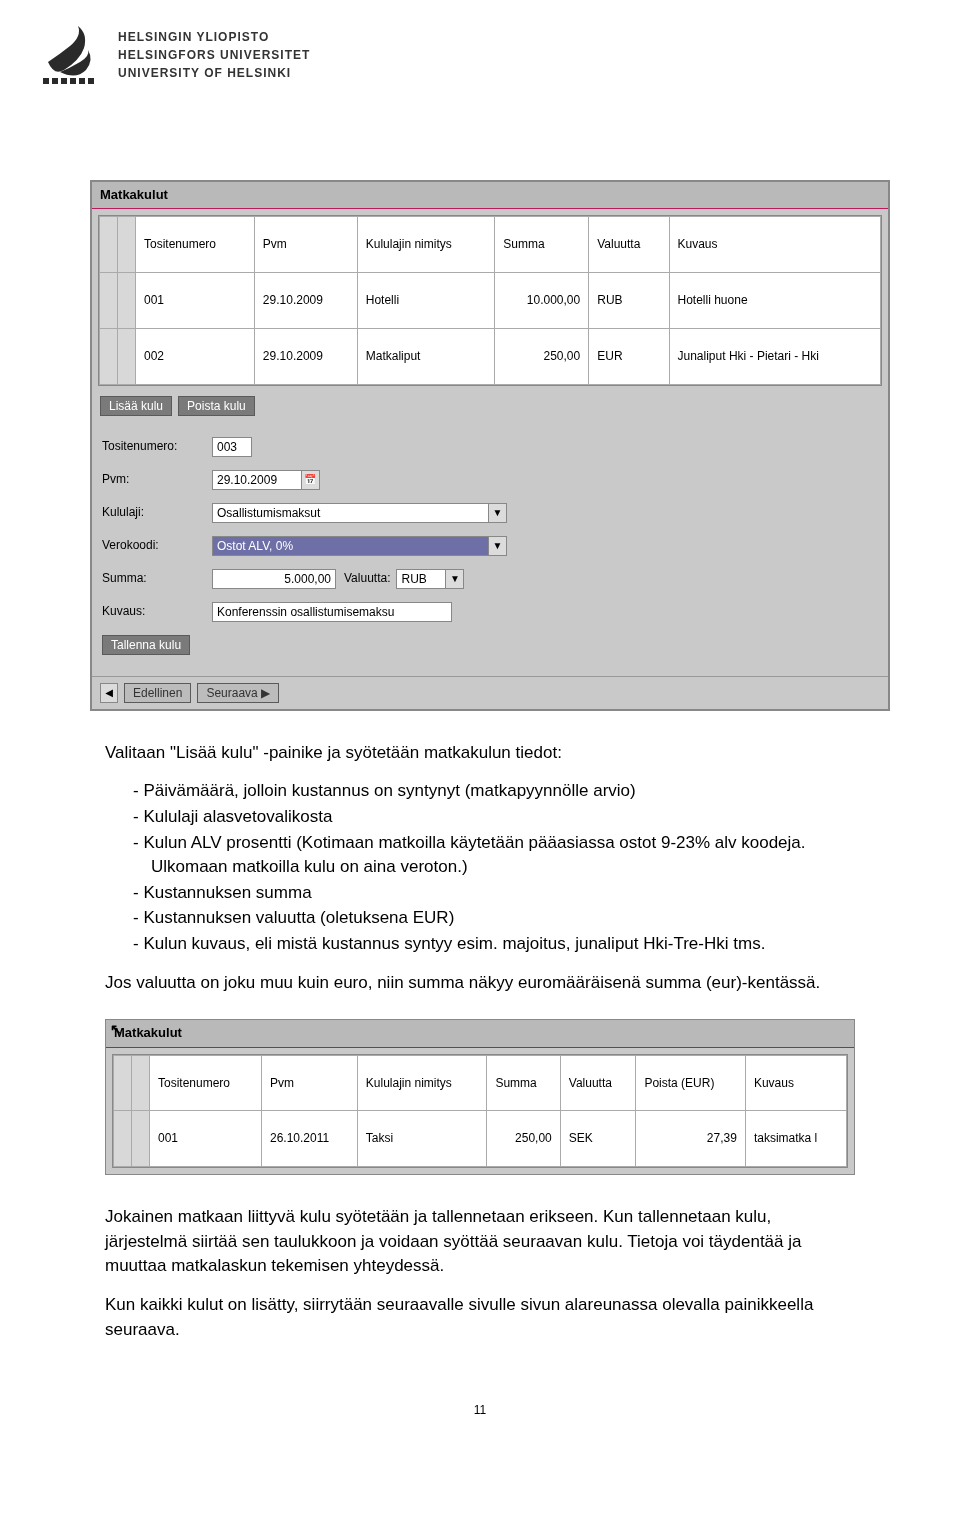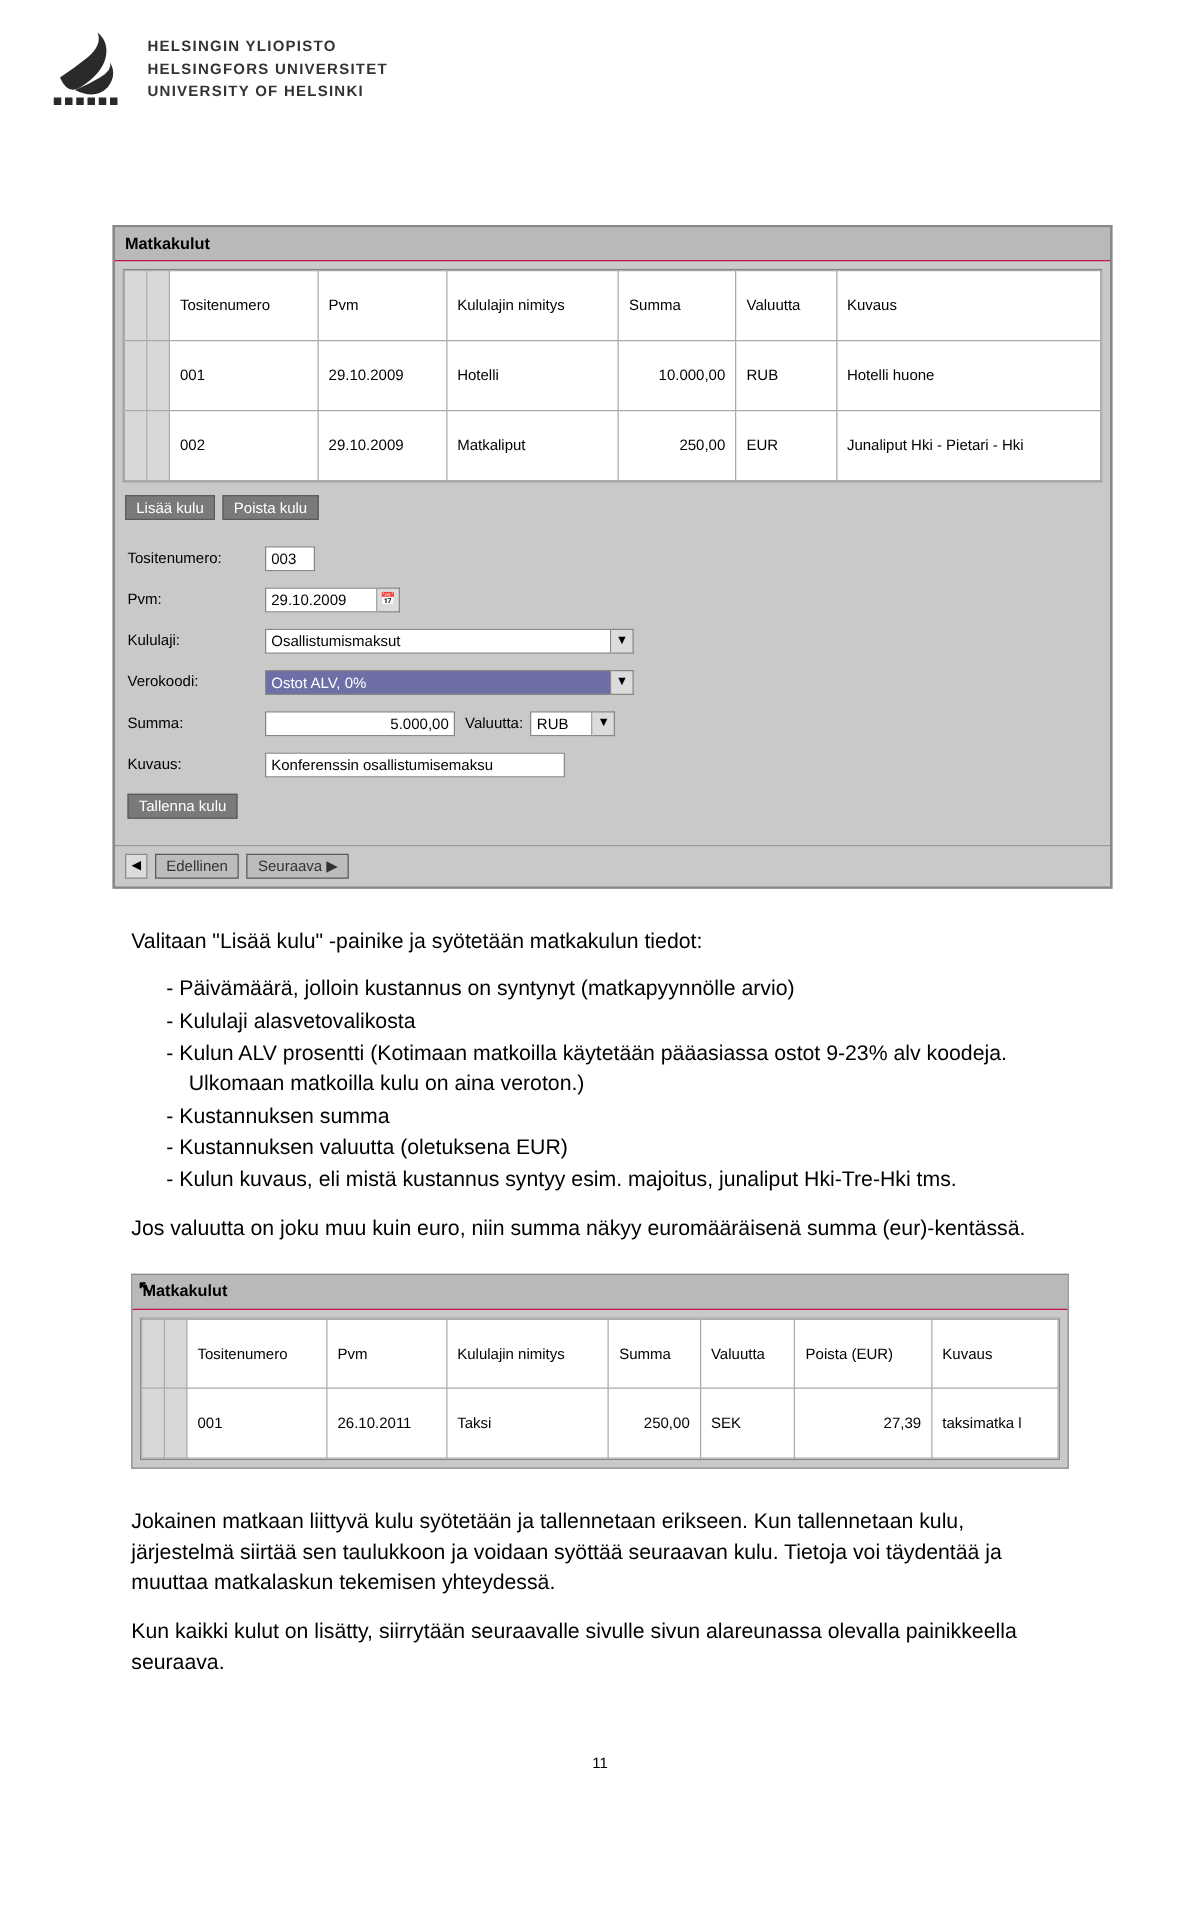--- a/index.html
+++ b/index.html
@@ -122,21 +122,21 @@
     </div>
     <div class="form-row">
       <label>Verokoodi:</label>
       <span class="dd">
           <input class="tin sel" value="Ostot ALV, 0%" style="">
           <span class="arrow">▼</span>
         </span>
     </div>
     <div class="form-row">
       <label>Summa:</label>
-      <input class="tin" style="width: 152px; text-align: right;" value="5.000,00">
+      <input class="tin" style="width: 124px; text-align: right;" value="5.000,00">
       <label style="width:auto;margin:0 6px 0 8px;">Valuutta:</label>
       <span class="dd">
           <input class="tin" style="width: 50px;" value="RUB">
           <span class="arrow">▼</span>
         </span>
     </div>
     <div class="form-row">
       <label>Kuvaus:</label>
       <input class="tin" style="width: 240px;" value="Konferenssin osallistumisemaksu">
     </div>

